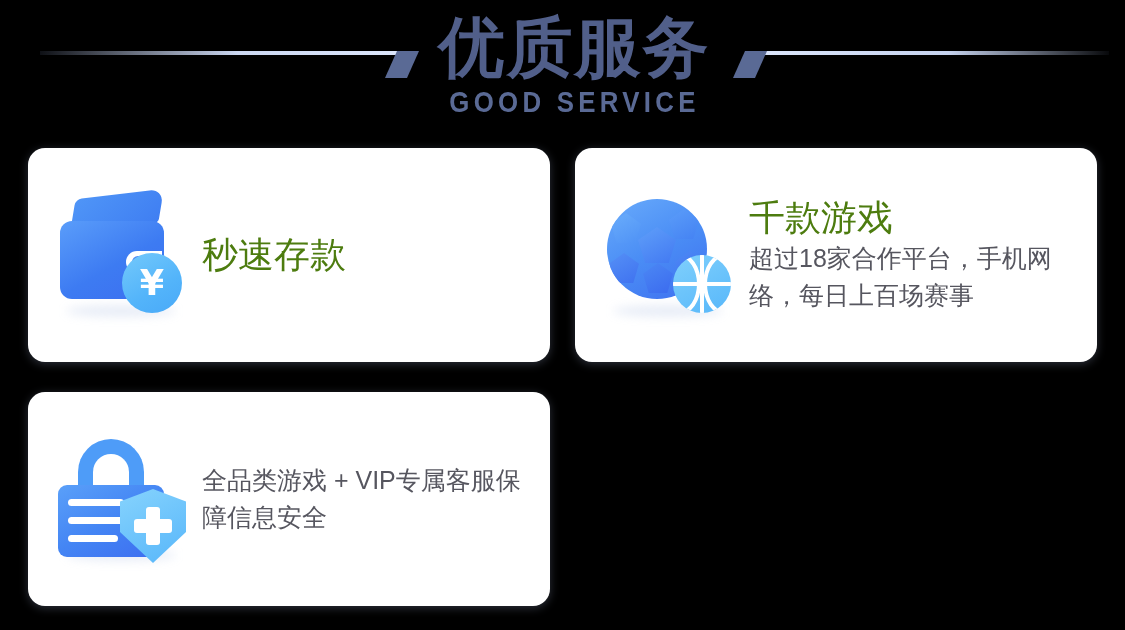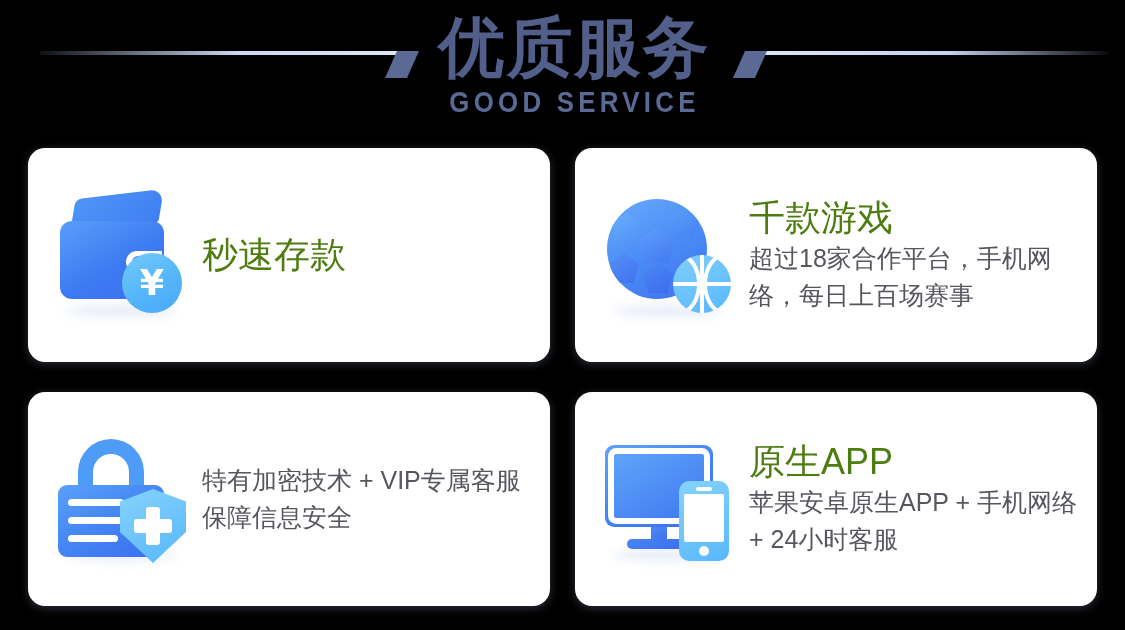--- a/index.html
+++ b/index.html
@@ -433,35 +433,18 @@
       <div class="lock-shackle"></div>
       <div class="lock-body"></div>
       <div class="lock-line l1"></div>
       <div class="lock-line l2"></div>
       <div class="lock-line l3"></div>
       <div class="shield"></div>
       <div class="shield-plus-v"></div>
       <div class="shield-plus-h"></div>
     </div>
     <div class="card-text">
-      <div class="card-sub wide">特有加密技术 + VIP专属客服保障信息安全</div>
-    </div>
-  </div>
-
-  <div class="card">
-    <div class="card-icon">
-      <div class="icon-shadow"></div>
-      <div class="monitor-outer"></div>
-      <div class="monitor-inner"></div>
-      <div class="monitor-neck"></div>
-      <div class="monitor-base"></div>
-      <div class="phone"></div>
-      <div class="phone-screen"></div>
-      <div class="phone-speaker"></div>
-      <div class="phone-home"></div>
-    </div>
-    <div class="card-text">
-      <div class="card-title">原生APP</div>
-      <div class="card-sub wide">苹果安卓原生APP + 手机网络 + 24小时客服</div>
-    </div>
-  </div>
+      <div class="card-sub wide">全品类游戏 + VIP专属客服保障信息安全</div>
+    </div>
+  </div>
+
 
 </div>
 
 </body></html>

